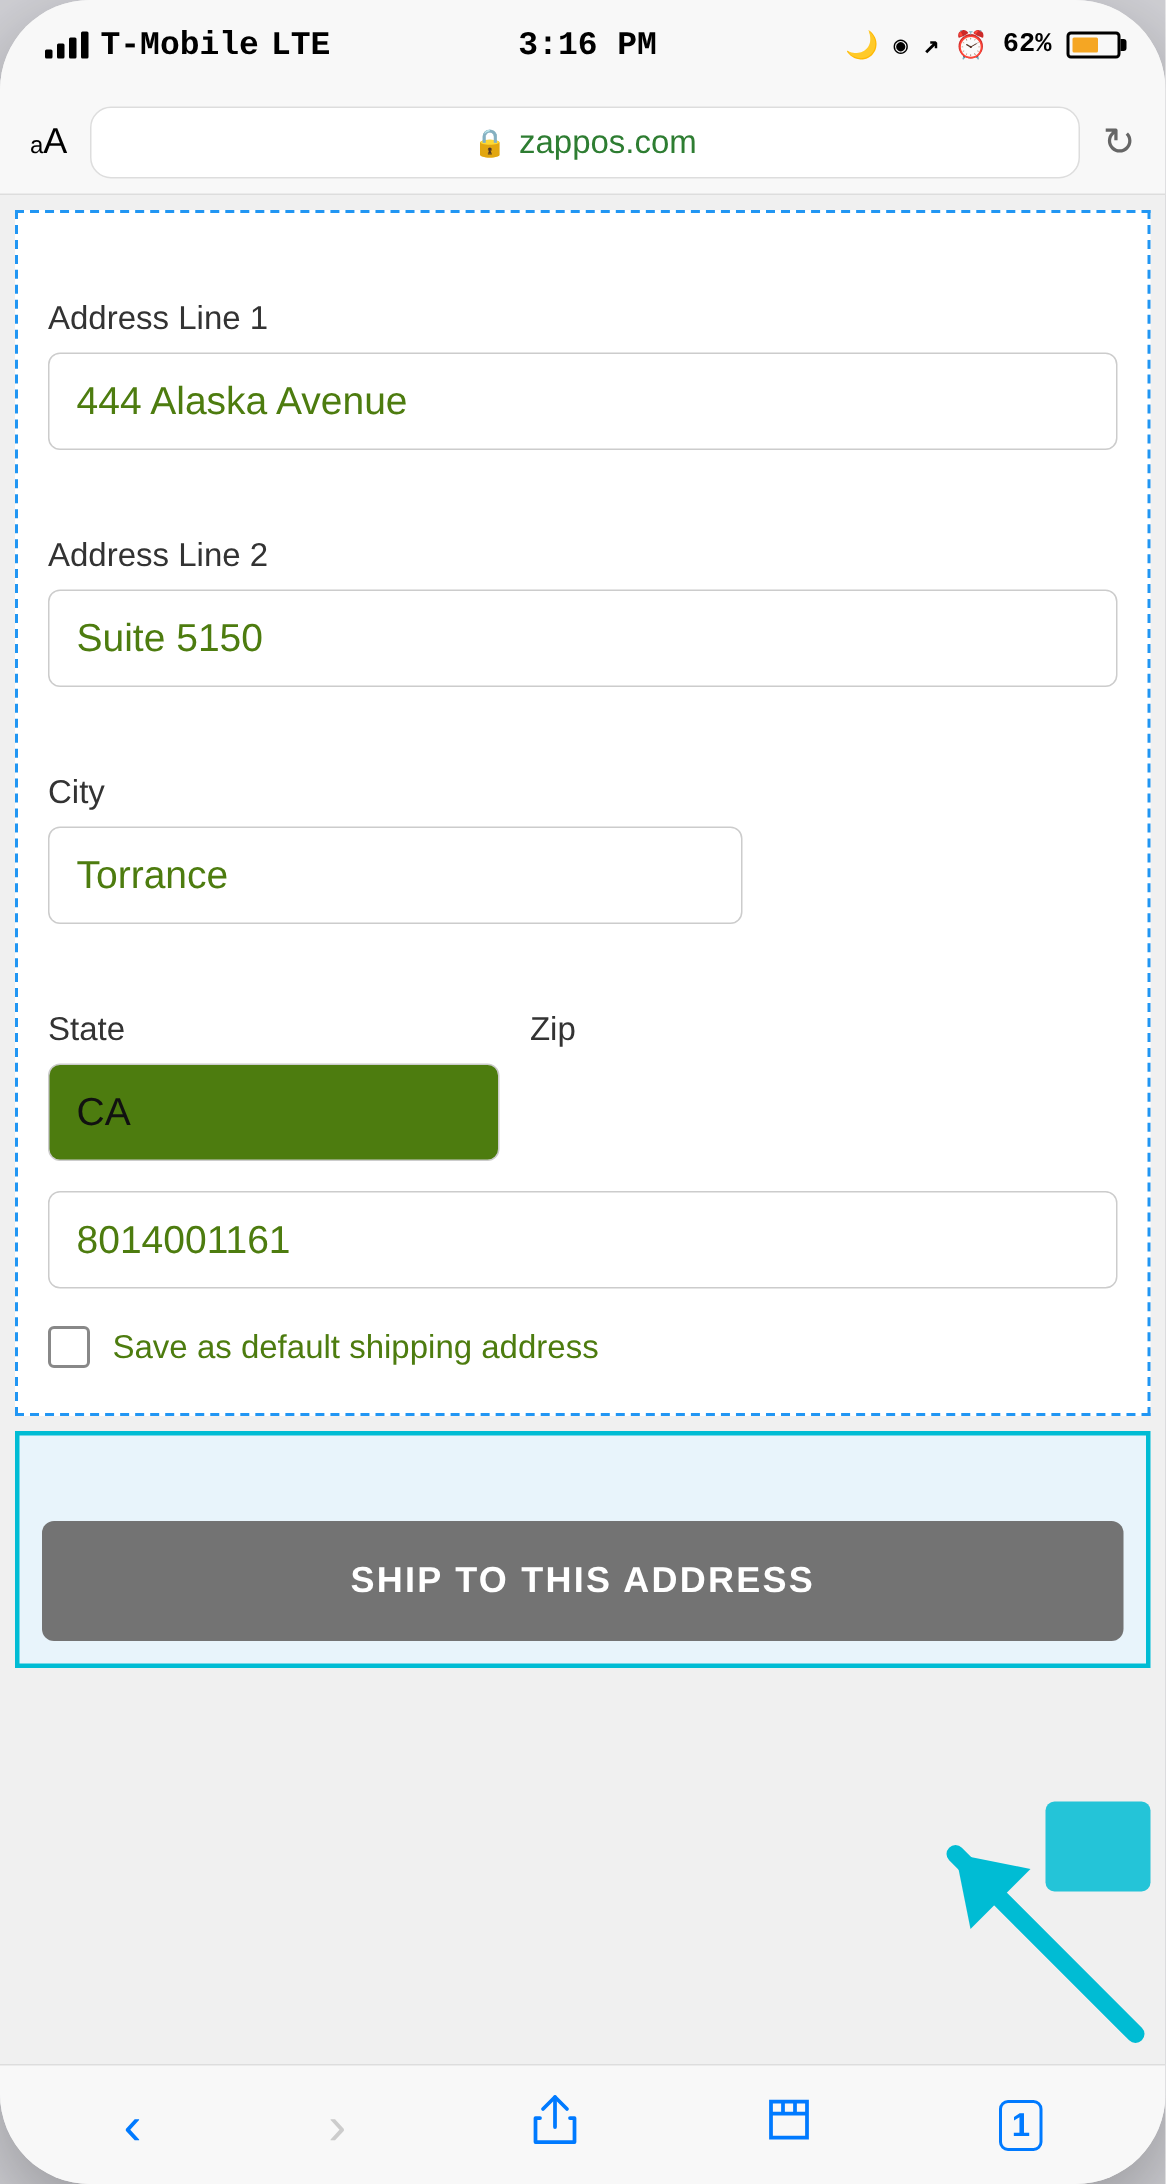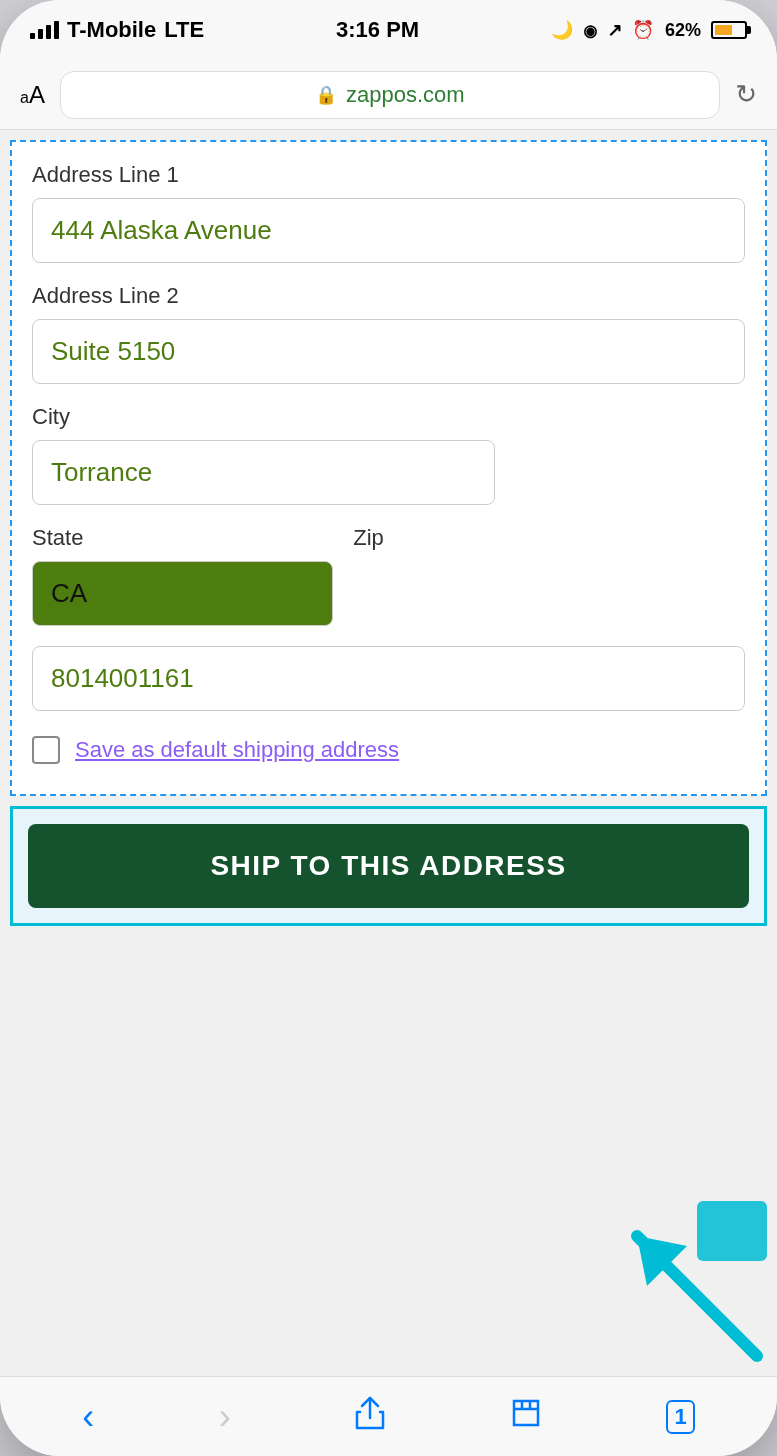--- a/index.html
+++ b/index.html
@@ -26,20 +26,21 @@
     
     .status-bar {
       height: 60px;
       background: #f8f8f8;
       display: flex;
       align-items: center;
       justify-content: space-between;
       padding: 0 30px;
       font-size: 22px;
       font-weight: 600;
+      font-family: Liberation Mono, monospace;
     }
 
     .status-left {
       display: flex;
       align-items: center;
       gap: 8px;
     }
 
     .signal-bars {
       display: flex;
@@ -157,20 +158,21 @@
       padding: 20px;
       background: #fff;
     }
 
     .form-label {
       font-size: 22px;
       color: #333;
       margin-bottom: 10px;
       display: block;
       font-weight: 400;
+      margin-top: 37px;
     }
 
     .form-input {
       width: 100%;
       border: 1.5px solid #ccc;
       border-radius: 8px;
       padding: 16px 18px;
       font-size: 26px;
       color: #4d7c0f;
       background: #fff;
@@ -226,44 +228,44 @@
       width: 28px;
       height: 28px;
       border: 2px solid #888;
       border-radius: 4px;
       background: #fff;
       flex-shrink: 0;
     }
 
     .checkbox-label {
       font-size: 22px;
-      color: #8b5cf6;
-      text-decoration: underline;
+      color: #4d7c0f;
     }
 
     
     .ship-button-section {
       background: #e8f4fb;
       border: 3px solid #00bcd4;
       margin: 0 10px;
       padding: 15px;
     }
 
     .ship-button {
       width: 100%;
-      background: #14532d;
+      background: #737373;
       color: #fff;
       border: none;
       border-radius: 8px;
       padding: 26px;
-      font-size: 28px;
+      font-size: 24px;
       font-weight: 700;
       letter-spacing: 1.5px;
       cursor: pointer;
       text-transform: uppercase;
+      margin-top: 42px;
     }
 
     
     .browser-nav {
       height: 80px;
       background: #f8f8f8;
       border-top: 1px solid #ddd;
       display: flex;
       align-items: center;
       justify-content: space-around;

